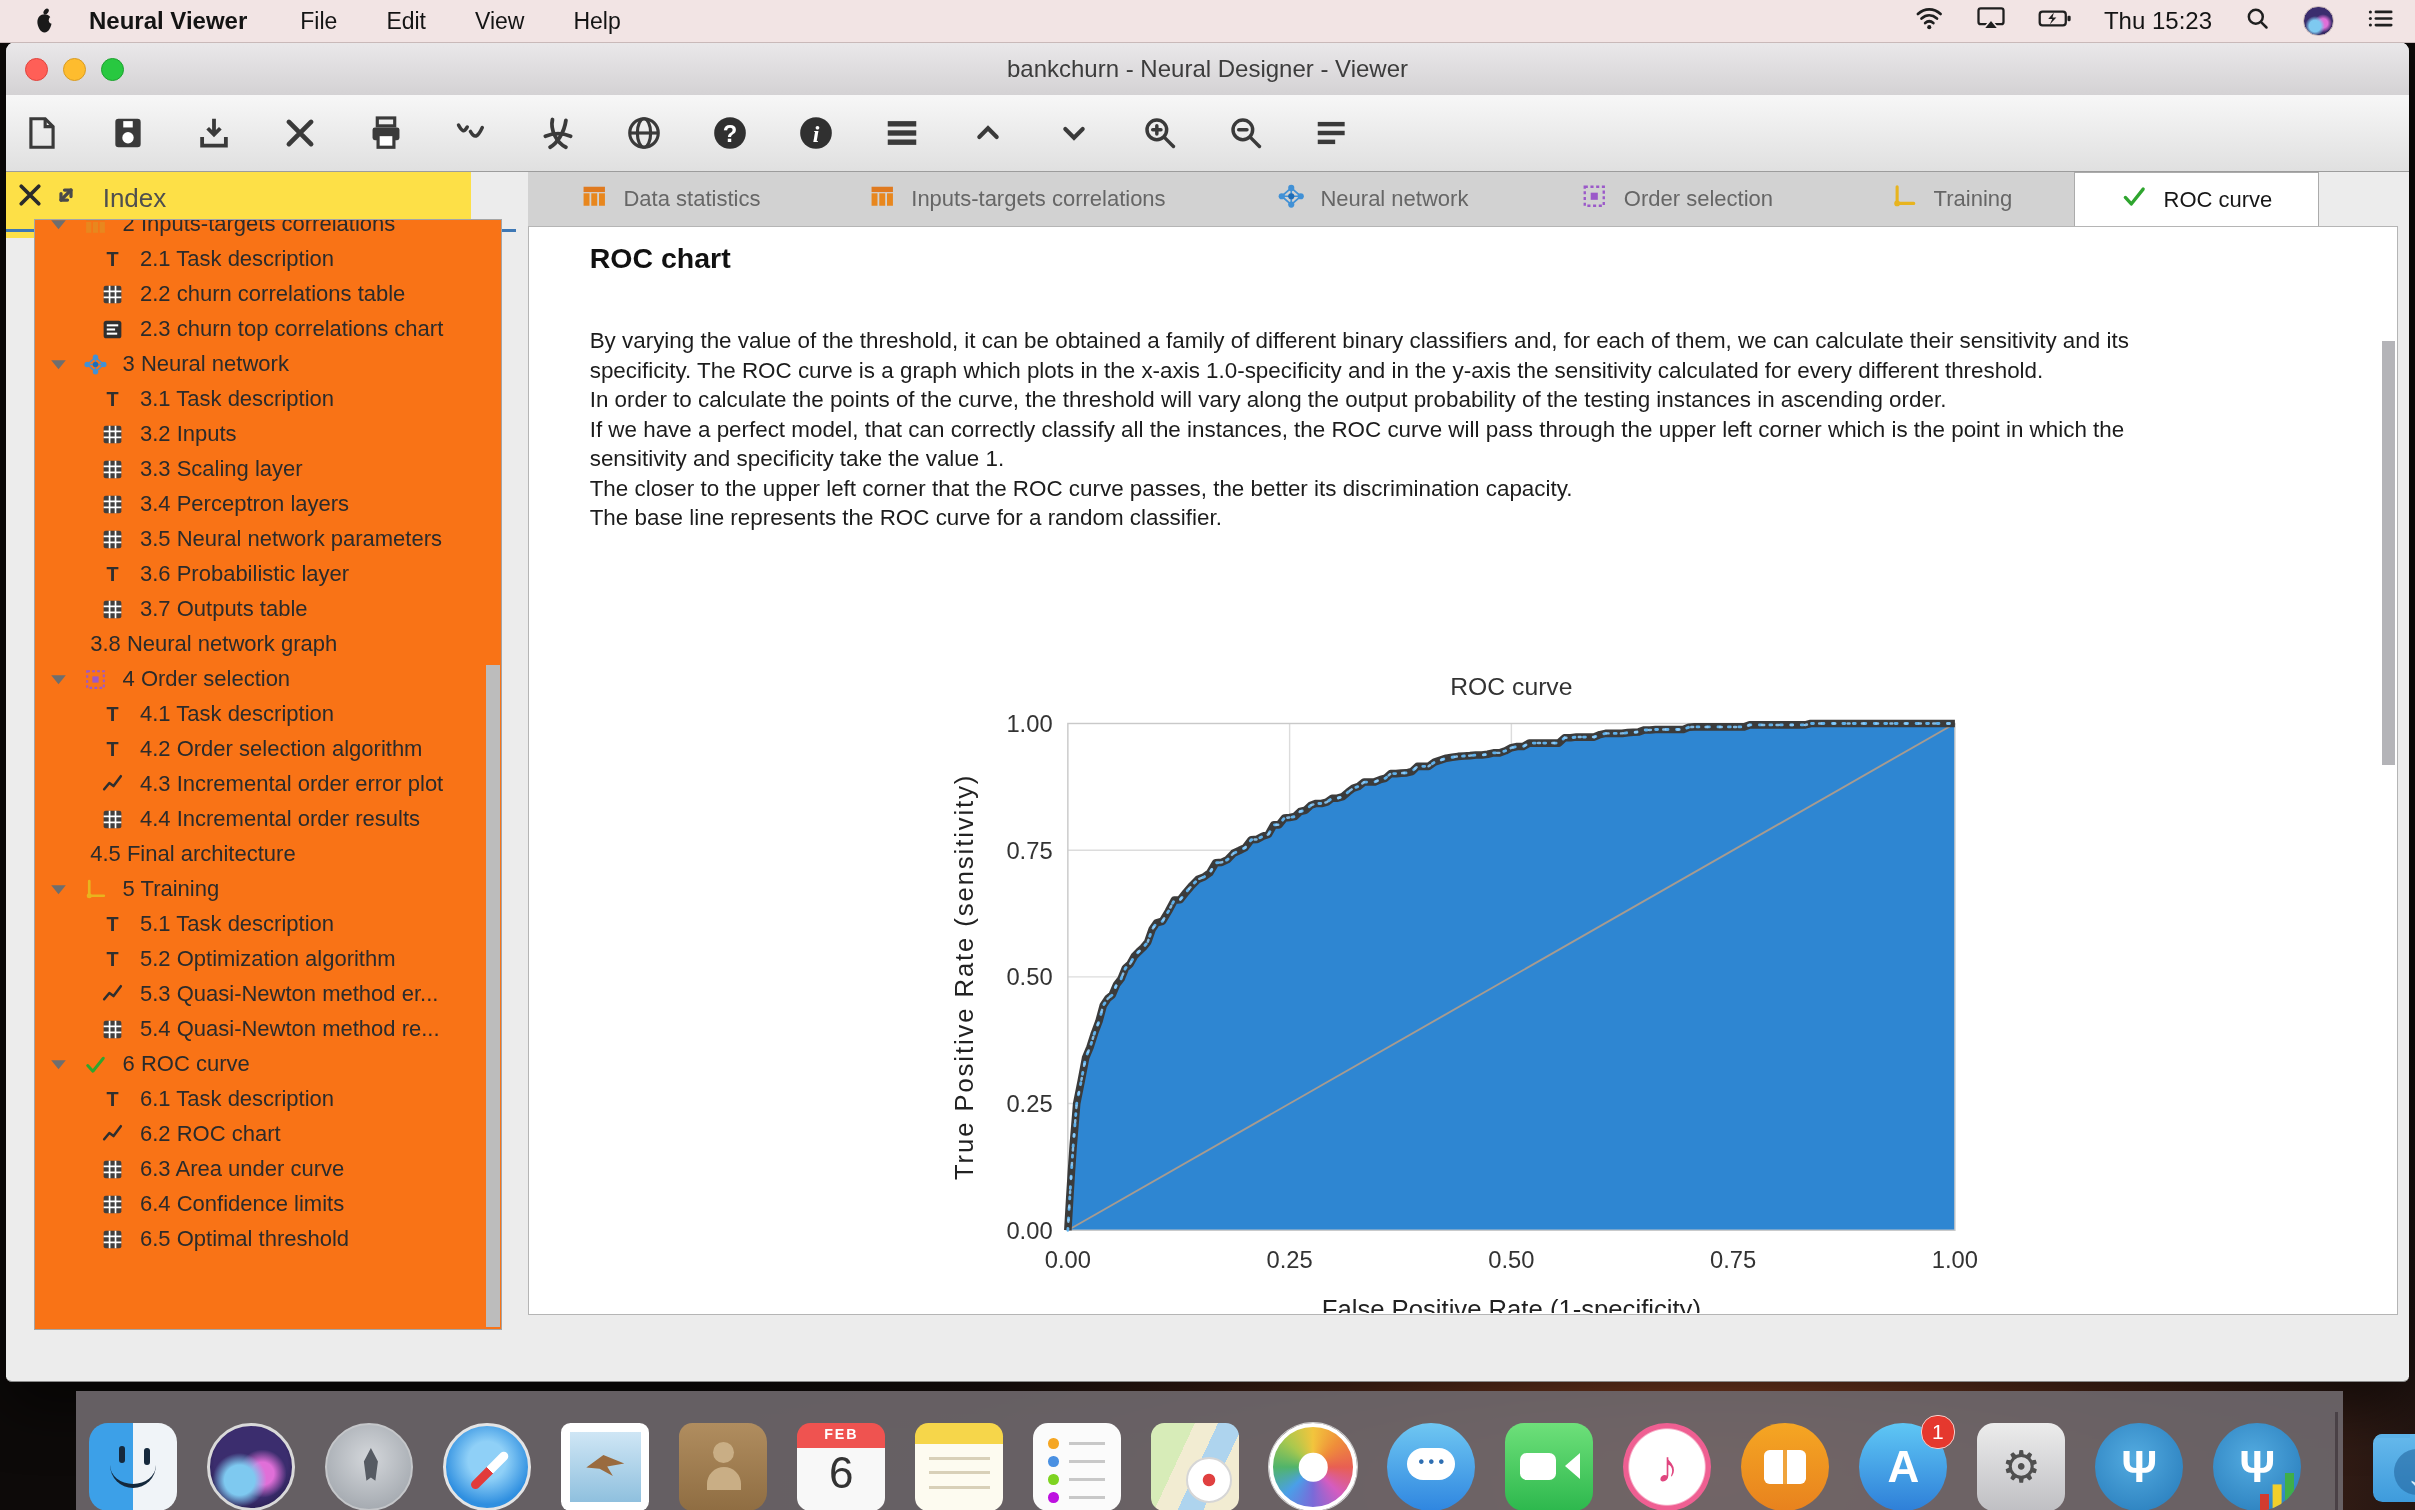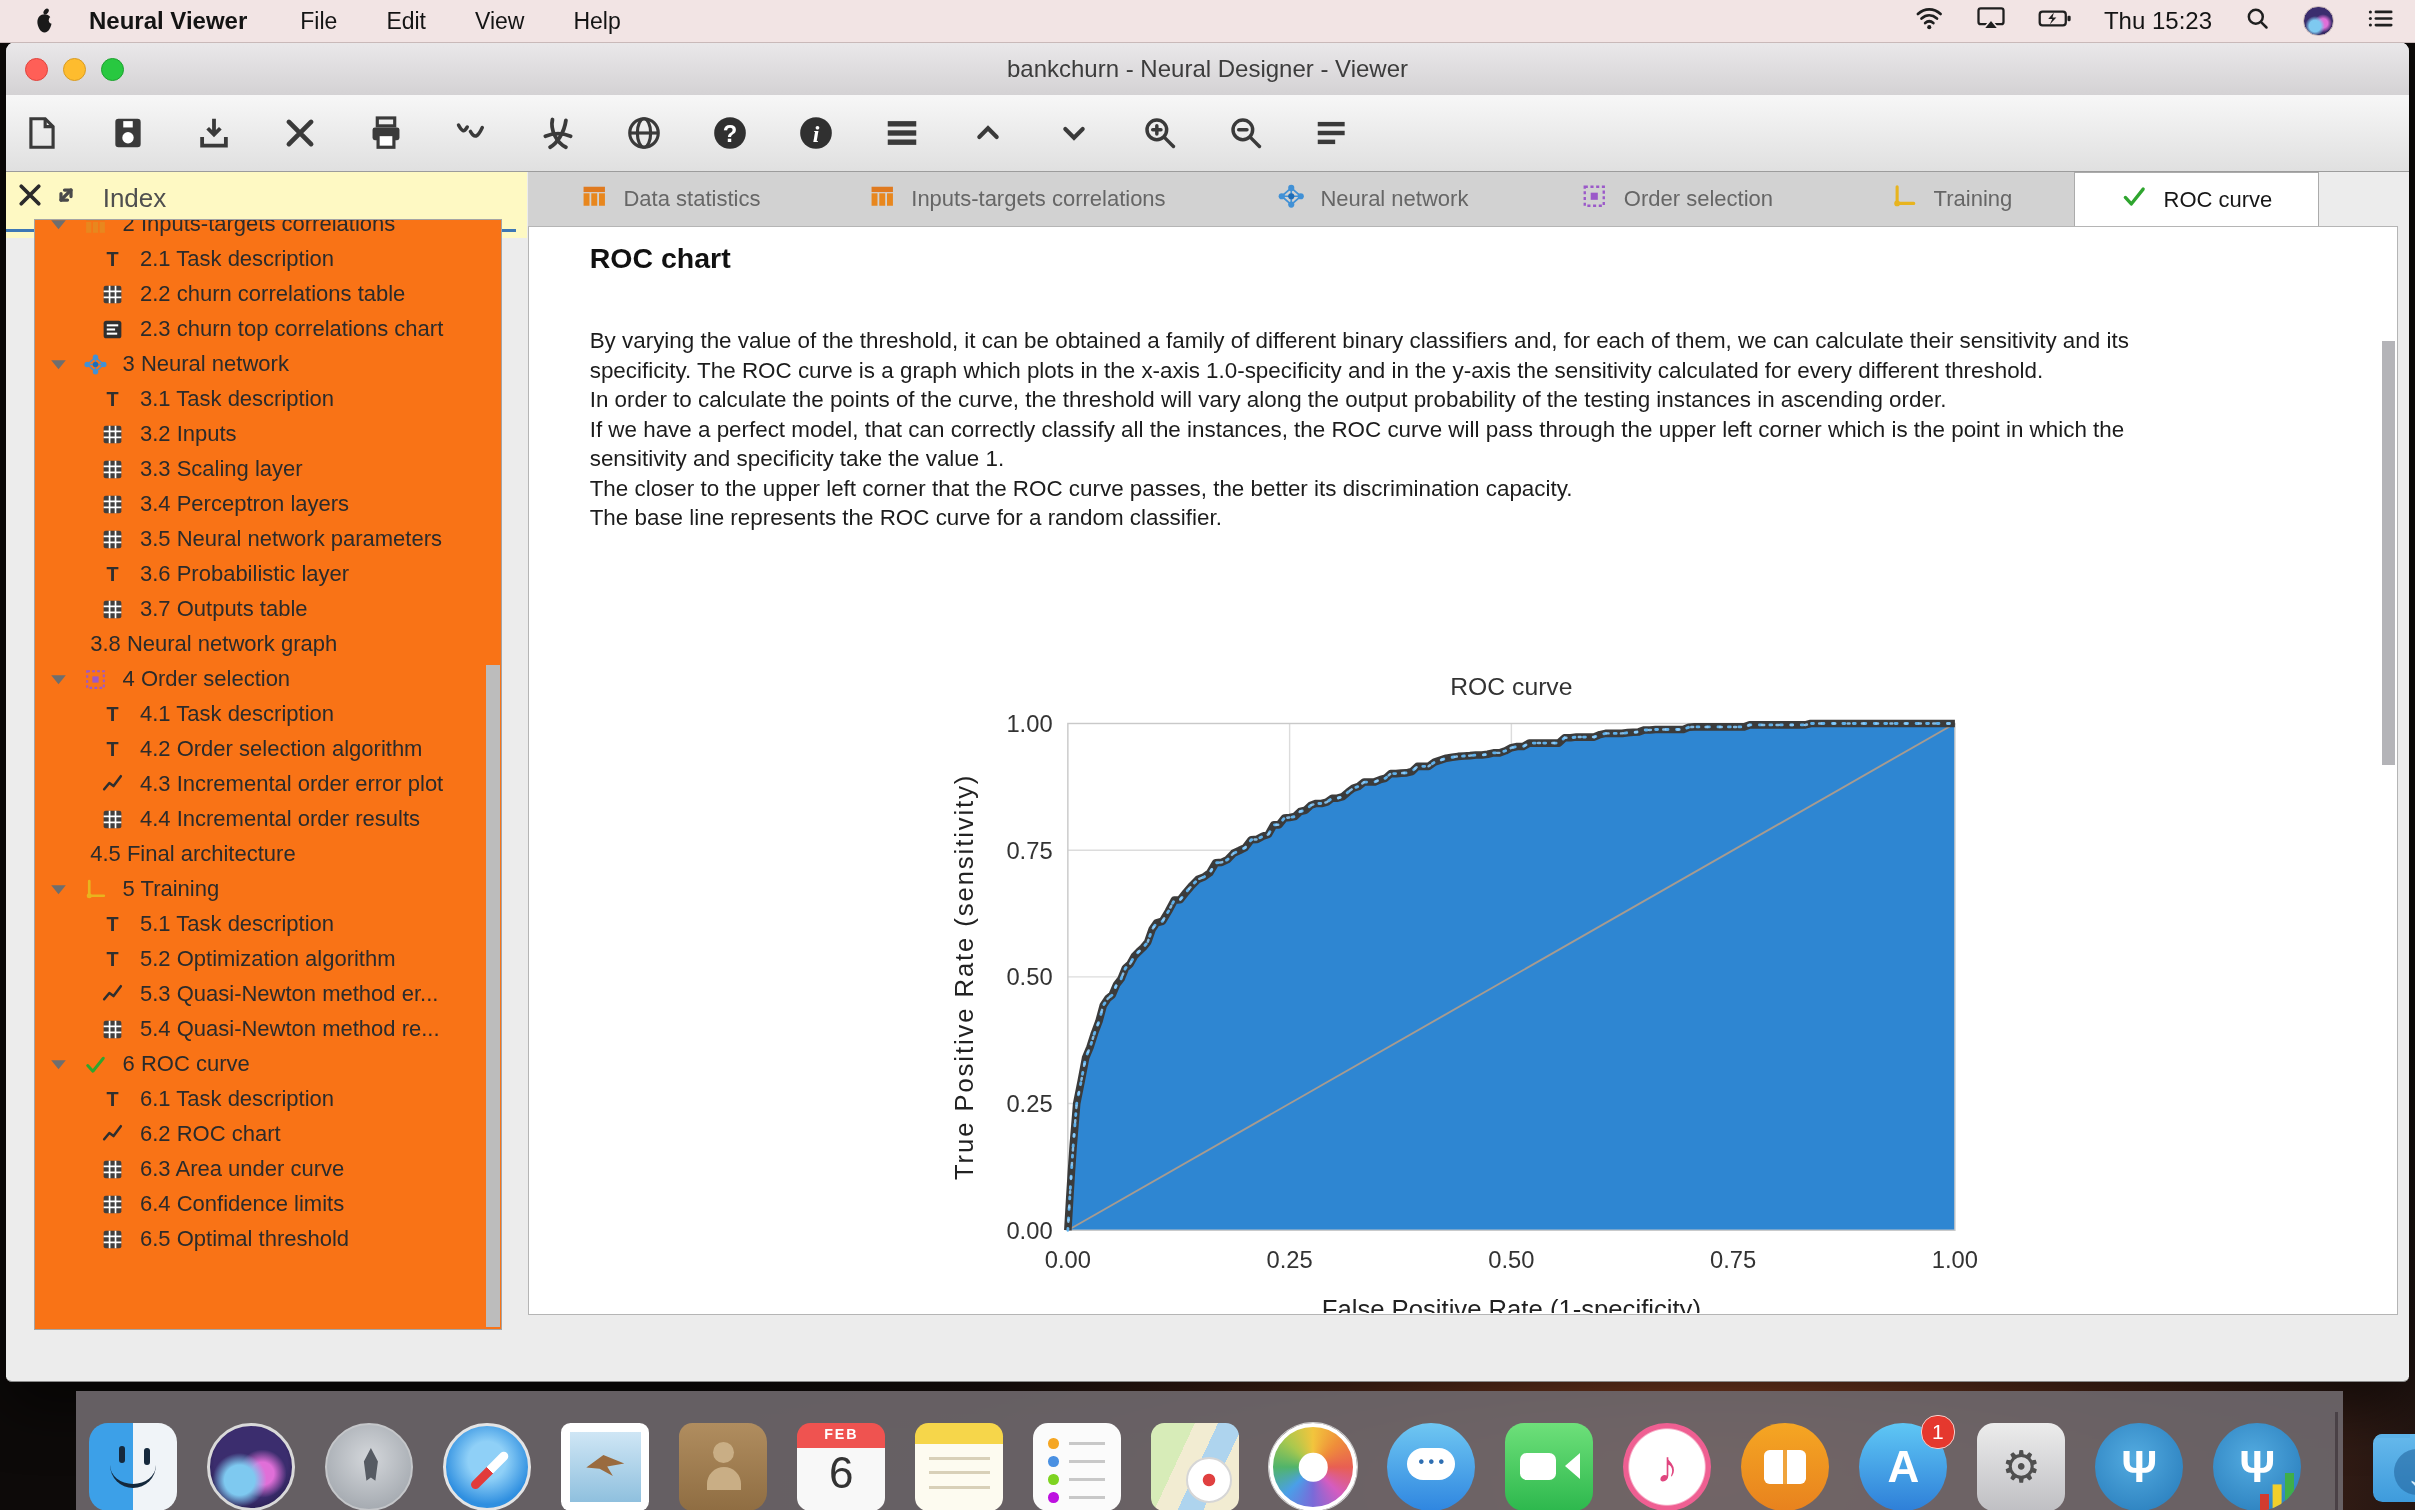--- a/index.html
+++ b/index.html
@@ -40,21 +40,21 @@
   .wtitle{position:absolute;left:0;right:0;top:0;height:53px;display:flex;align-items:center;
     justify-content:center;font-size:24px;color:#3c3c3c;}
 
   .toolbar{position:absolute;left:0;right:0;top:53px;height:76px;
     background:linear-gradient(#f7f7f7,#e0e0e0);border-bottom:1px solid #9c9c9c;
     display:flex;align-items:center;gap:44px;padding-left:15px;}
   .tbicon{width:42px;height:42px;display:flex;align-items:center;justify-content:center;cursor:pointer;}
   .tbicon svg{width:38px;height:38px;}
 
   
-  .index-header{position:absolute;left:0;top:130px;width:521px;height:66px;background:#fef9c3;}
+  .index-header{position:absolute;left:0;top:130px;width:465px;height:66px;background:#fde047;}
   .index-header .hicons{position:absolute;left:9.5px;top:7.6px;display:flex;align-items:center;gap:5.7px;}
   .index-title{position:absolute;left:97px;top:11.4px;font-size:26px;color:#4f4f4f;}
   .index-underline{position:absolute;left:0;top:57px;width:510px;height:2.9px;background:#3e78b5;}
 
   
   .tabstrip{position:absolute;left:522px;top:130px;right:57px;height:54px;display:flex;}
   .tab{display:flex;align-items:center;gap:15px;padding:0 42px;background:#d2d2d2;
     font-size:22px;color:#666;white-space:nowrap;cursor:pointer;}
   .tab.active{background:#ffffff;color:#161616;border:1px solid #ababab;border-bottom:none;z-index:3;}
   .tab svg{width:28.5px;height:28.5px;}

